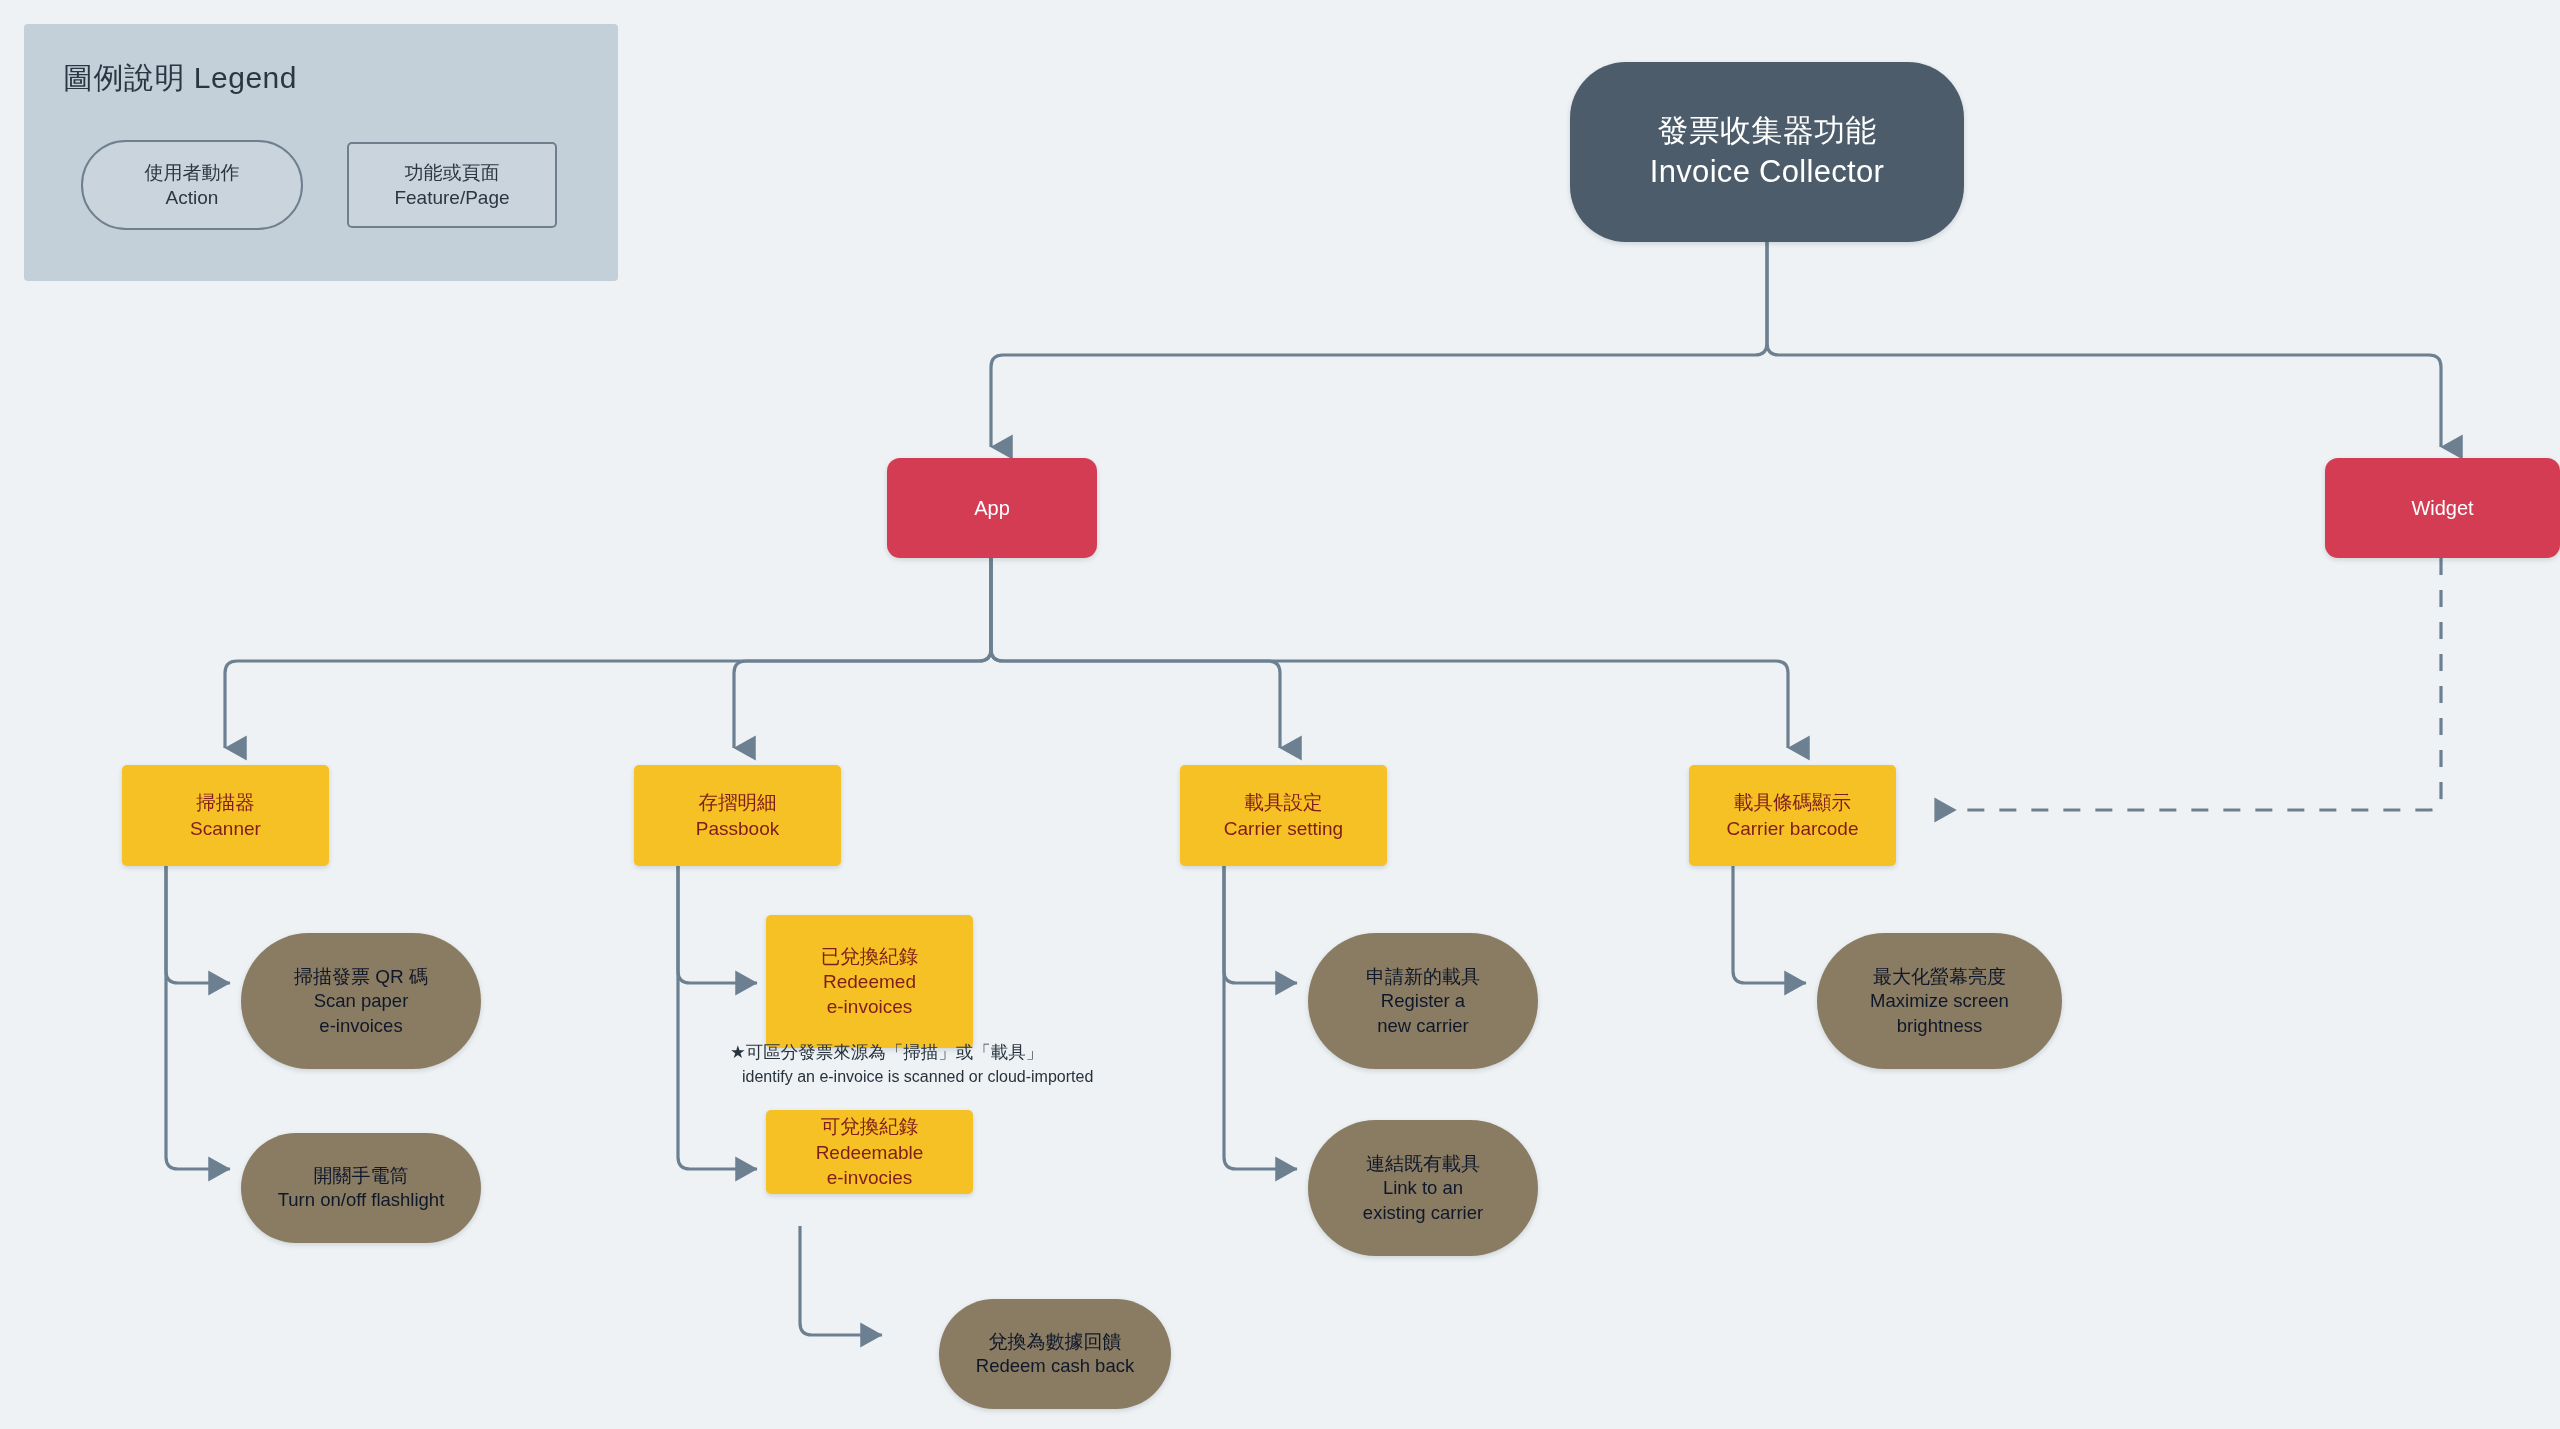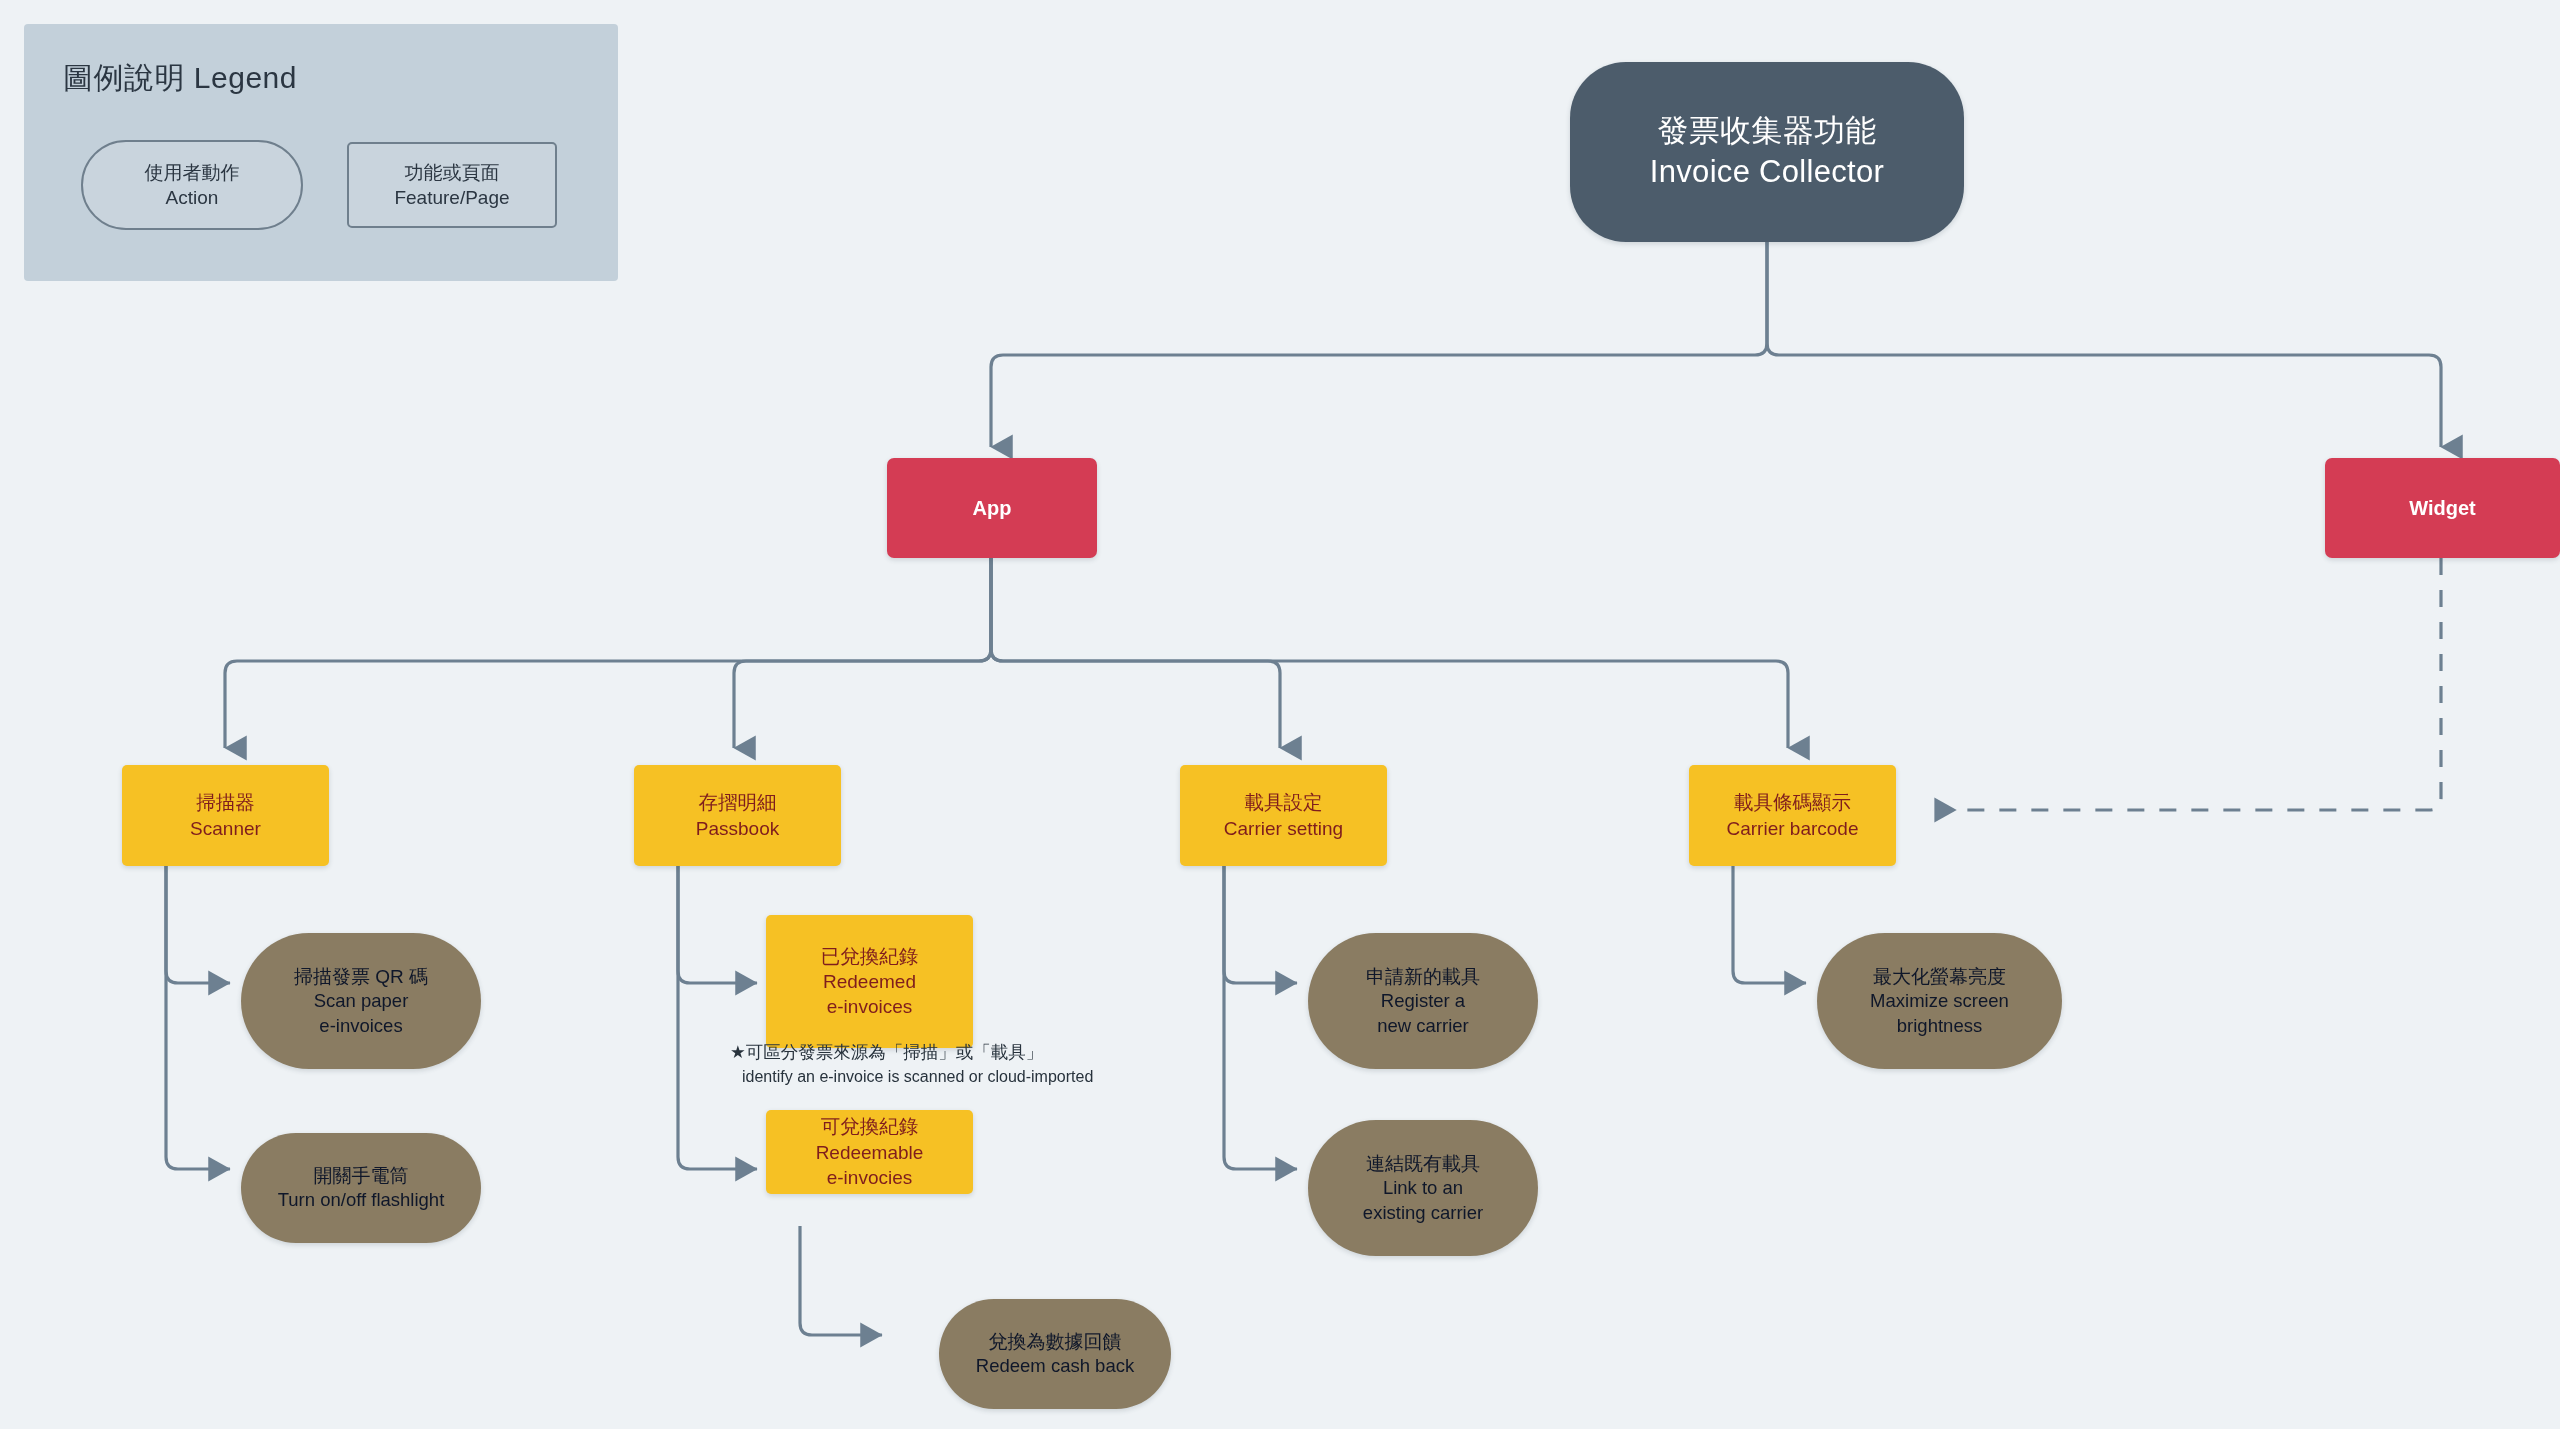--- a/index.html
+++ b/index.html
@@ -49,23 +49,22 @@
     font-size: 31px;
     letter-spacing: 0.3px;
   }
   .node.root .l-zh { font-size: 31px; }
   .node.root .l-en { font-size: 31px; }
 
   
   .node.section {
     background: #d43c54;
     color: #ffffff;
-    border-radius: 7px;
+    border-radius: 13px;
     font-size: 20px;
-    font-weight: bold;
   }
 
   
   .node.feature {
     background: #f6c124;
     color: #7f1d1d;
     border-radius: 5px;
     font-size: 19px;
   }
   .node.feature .l-zh { font-size: 19.5px; }

